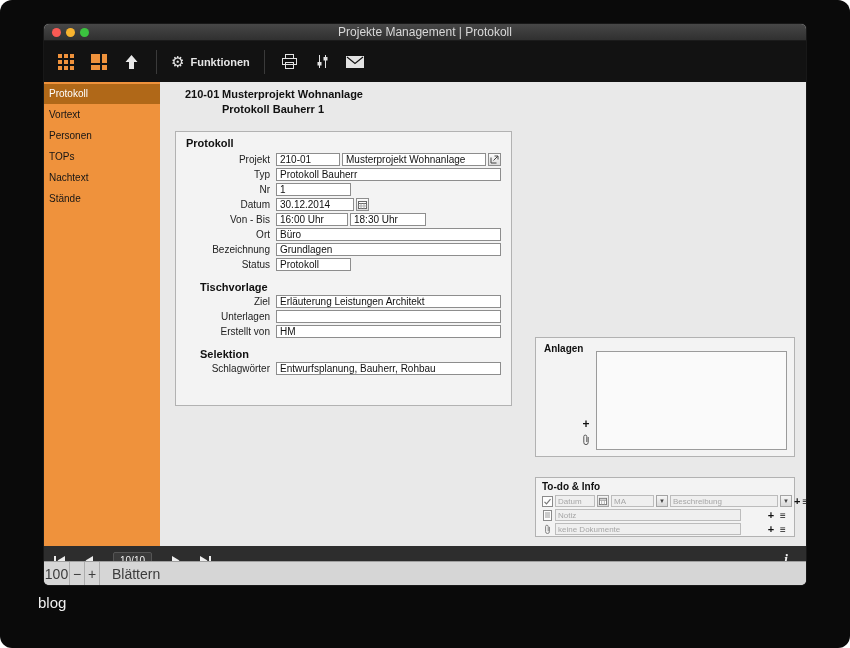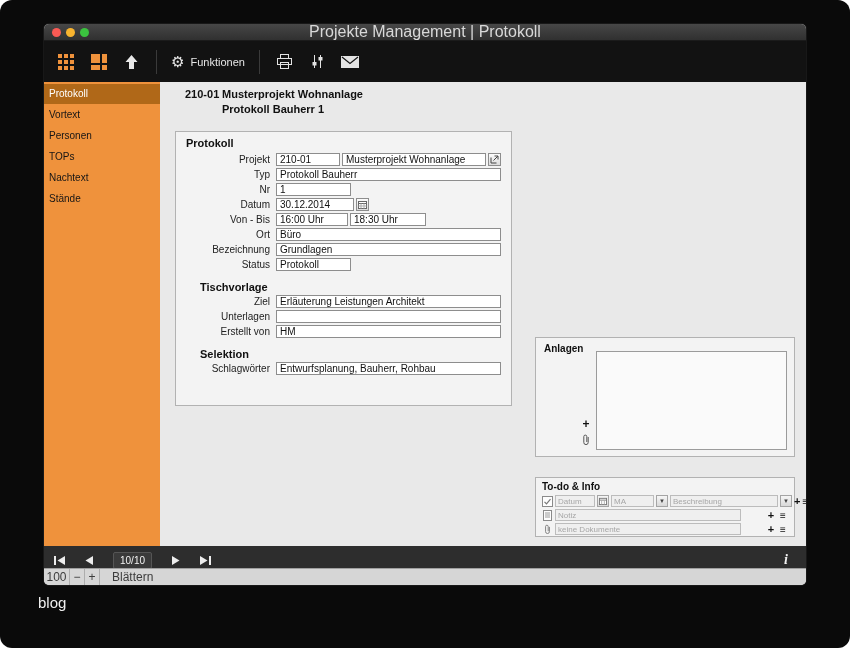--- a/index.html
+++ b/index.html
@@ -5,26 +5,26 @@
   *{margin:0;padding:0;box-sizing:border-box}
   html,body{width:850px;height:648px}
   body{background:#fff;font-family:"Liberation Sans",sans-serif;position:relative;overflow:hidden}
   .stage{position:absolute;inset:0;background:#0a0a0a;border-radius:12px}
   .window{position:absolute;left:44px;top:24px;width:762px;height:561px;border-radius:5px;overflow:hidden;background:#e9e9e9;box-shadow:0 0 0 1px rgba(255,255,255,.06)}
   
   .titlebar{position:absolute;left:0;top:0;right:0;height:17px;background:linear-gradient(#474747,#303030);border-bottom:1px solid #1b1b1b}
   .traffic{position:absolute;left:8px;top:4px;display:flex;gap:5px}
   .tl{width:9px;height:9px;border-radius:50%;display:inline-block}
   .tl.red{background:#f95a54}.tl.yellow{background:#f8b42f}.tl.green{background:#3bc23f}
-  .wtitle{height:16px;line-height:16px;text-align:center;color:#d8d8d8;font-size:16px}
+  .wtitle{height:16px;line-height:16px;text-align:center;color:#d8d8d8;font-size:12px}
   
   .toolbar{position:absolute;left:0;top:17px;right:0;height:41px;background:#121212;display:flex;align-items:center;padding:0 5px}
   .tbtn{height:32px;min-width:33px;padding:0 6px;display:flex;align-items:center;justify-content:center;gap:6px;cursor:pointer;border-radius:3px}
   .gear-glyph{color:#e6e6e6;font-size:15px;line-height:1}
-  .funk-label{color:#e6e6e6;font-size:11px;font-weight:normal}
+  .funk-label{color:#e6e6e6;font-size:11px;font-weight:bold}
   .tsep{width:1px;height:24px;background:#3a3a3a;margin:0 8px}
   
   .sidebar{position:absolute;left:0;top:58px;width:116px;bottom:39px;background:#ef923c;padding-top:2px}
   .sitem{height:20px;line-height:20px;margin-bottom:1px;padding-left:5px;font-size:10px;color:#151515;cursor:pointer}
   .sitem.selected{background:#b06818;color:#fff}
   
   .main{position:absolute;left:116px;top:58px;right:0;bottom:39px;background:#e9e9e9}
   .doc-header{position:absolute;left:25px;top:5px;font-size:11px;font-weight:bold;color:#101010}
   .hline{display:flex;line-height:15px}
   .hcode{width:37px;flex-shrink:0}
@@ -53,21 +53,21 @@
   .tw40{width:40px}.tw24{width:43px}.tw88{width:108px}.tw186{width:186px}
   .ddbtn{width:12px;height:12px;border:1px solid #a5a5a5;background:linear-gradient(#f6f6f6,#d9d9d9);display:flex;align-items:center;justify-content:center;cursor:pointer;flex-shrink:0}
   .dd-glyph{font-size:6px;color:#444;line-height:1}
   .tplus{margin-left:auto;font-size:11px;font-weight:bold;color:#111;cursor:pointer;width:10px;text-align:center}
   .tmenu{font-size:10px;color:#111;cursor:pointer;width:10px;text-align:center}
   
   .navbar{position:absolute;left:0;right:0;bottom:11px;height:28px;background:#2d2d2d;display:flex;align-items:center;padding:0 10px;gap:20px}
   .navbtn{display:flex;align-items:center;cursor:pointer}
   .navcount{color:#f2f2f2;font-size:10px;padding:2px 6px;background:#3a3a3a;border:1px solid #555;border-radius:2px}
   .info-i{margin-left:auto;color:#f0f0f0;font-family:"Liberation Serif",serif;font-style:italic;font-weight:bold;font-size:14px;padding-right:8px;cursor:pointer}
-  .zoombar{position:absolute;left:0;right:0;bottom:0;height:17px;background:#d6d6d6;border-top:1px solid #9f9f9f;display:flex;align-items:stretch;font-size:12px;color:#3c3c3c}
+  .zoombar{position:absolute;left:0;right:0;bottom:0;height:24px;background:#d6d6d6;border-top:1px solid #9f9f9f;display:flex;align-items:stretch;font-size:14px;color:#3c3c3c}
   .zseg{display:flex;align-items:center;justify-content:center;border-right:1px solid #adadad;cursor:pointer}
   .z100{width:26px}
   .zbtn{width:15px}
   .zmode{border-right:none;padding-left:12px;display:flex;align-items:center;cursor:pointer}
   .caption{position:absolute;left:38px;top:594px;color:#f0f0f0;font-size:15px}
 </style>
 </head>
 <body>
 
 <div class="stage">

